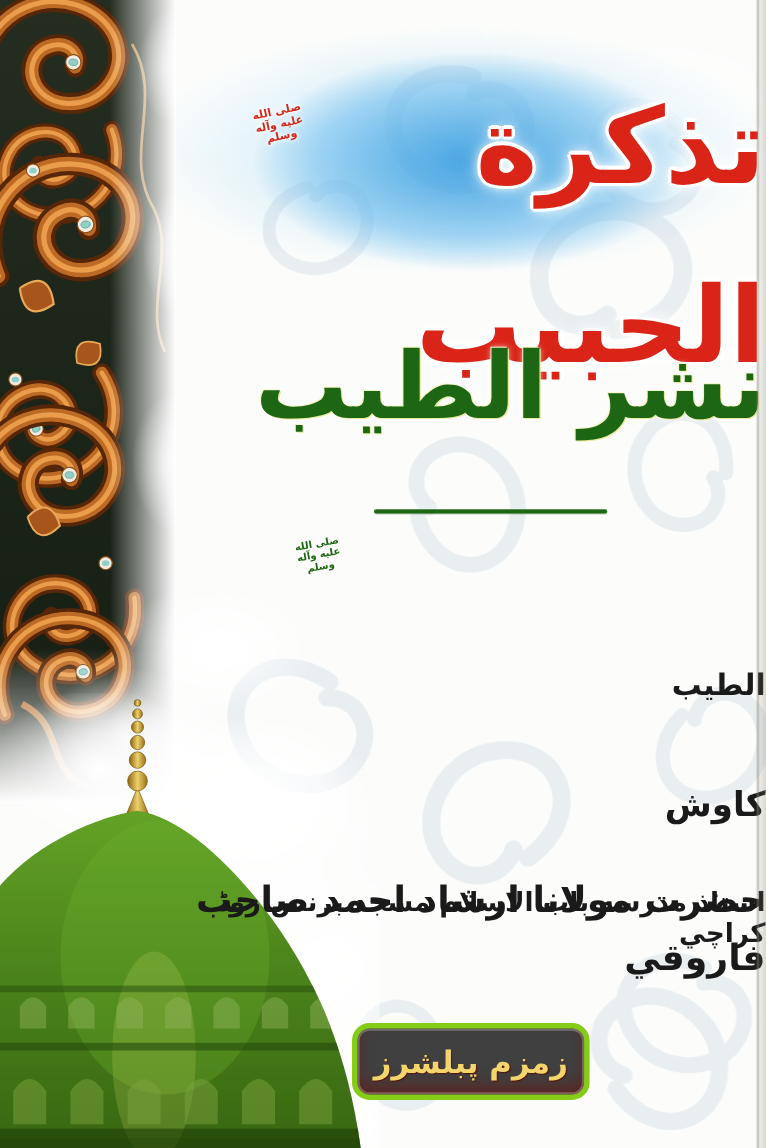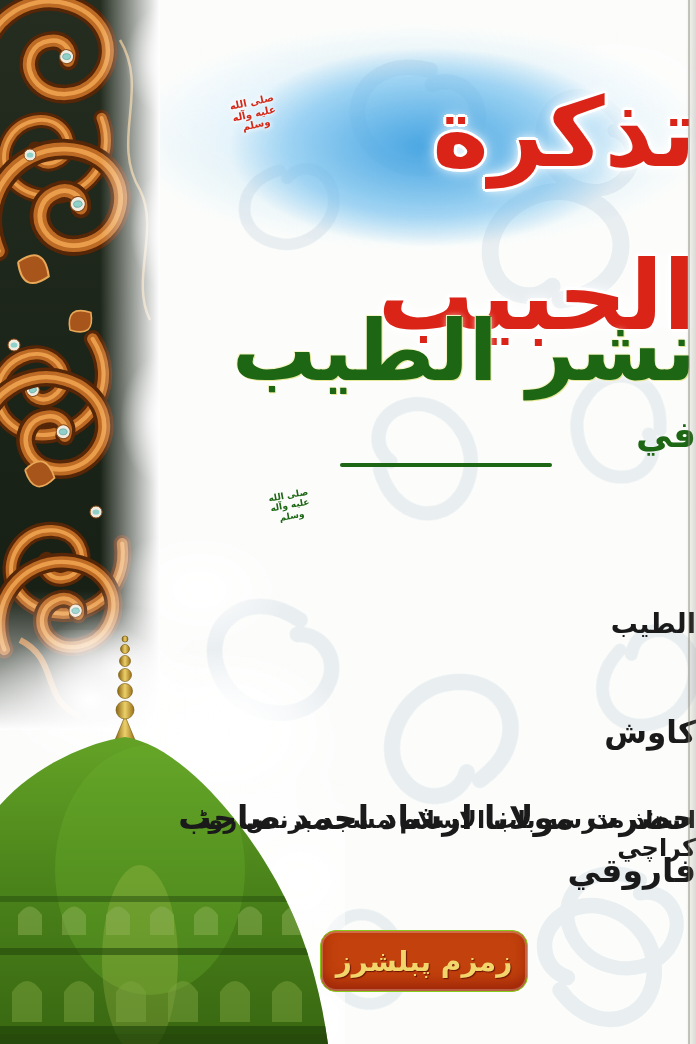--- a/index.html
+++ b/index.html
@@ -43,21 +43,21 @@
   #zikr-seal{left:262px;top:490px;width:56px;font-size:9px;color:#1c6614;transform:rotate(-10deg);}
   #taleef{top:608px;font-size:27px;font-weight:bold;color:#1a1a1a;}
   #author-row{top:642px;font-size:30px;line-height:1.6;font-weight:bold;color:#1a1a1a;}
   #author-row .inline-seal{display:inline-block;width:46px;font-size:9px;font-weight:bold;
     vertical-align:middle;line-height:1.1;margin-right:6px;}
   #kavish{top:714px;font-size:31px;font-weight:bold;color:#1a1a1a;}
   #researcher{top:752px;font-size:33px;line-height:1.6;font-weight:bold;color:#1a1a1a;margin-top:40px;}
   #madrasa{top:806px;font-size:24px;font-weight:bold;color:#1a1a1a;}
   
   #publisher-box{left:320px;top:930px;width:206px;height:60px;z-index:5;
-    background:#c2410c;border:1px solid #84cc16;border-radius:16px;
+    background:#404040;border:5px solid #84cc16;border-radius:16px;
     box-shadow:inset 0 0 0 2px rgba(255,255,255,.25), inset 0 -8px 14px rgba(120,10,5,.5);
     display:flex;align-items:center;justify-content:center;}
   #publisher-box .pub-text{font-size:28px;font-weight:bold;color:#f3d66b;direction:rtl;
     text-shadow:1px 1px 1px rgba(90,10,5,.8);}
   
   #left-band{left:0;top:0;z-index:3;}
   #band-cloud{left:0;top:470px;width:360px;height:330px;z-index:3;
     background:
       radial-gradient(ellipse 130px 90px at 200px 120px, rgba(255,255,255,.95), rgba(255,255,255,0) 70%),
       radial-gradient(ellipse 120px 90px at 120px 200px, rgba(255,255,255,.9), rgba(255,255,255,0) 70%),
@@ -90,21 +90,20 @@
       <use href="#wmcurl" transform="translate(400,950) rotate(60) scale(0.9)"></use>
     </g>
   </svg>
 
   <div id="halo" class="abs"></div>
 
   <div id="main-title" class="abs line">تذكرة الحبيب</div>
   <div id="title-seal" class="abs seal">صلى الله عليه وآله وسلم</div>
 
   <div id="nashr" class="abs line">نشر الطيب</div>
-  <div id="fi" class="abs line">في</div>
   <div id="fi-underline" class="abs"></div>
   <div id="zikr-seal" class="abs seal">صلى الله عليه وآله وسلم</div>
 
   <div id="taleef" class="abs line">الطيب</div>
 
   <div id="kavish" class="abs line">كاوش</div>
   <div id="researcher" class="abs line">حضرت مولانا ارشاد احمد صاحب فاروقي</div>
   <div id="madrasa" class="abs line">استاذ مدرسه باب الاسلام مسجد برنس روڈ كراچي</div>
 
   <div id="publisher-box" class="abs">

